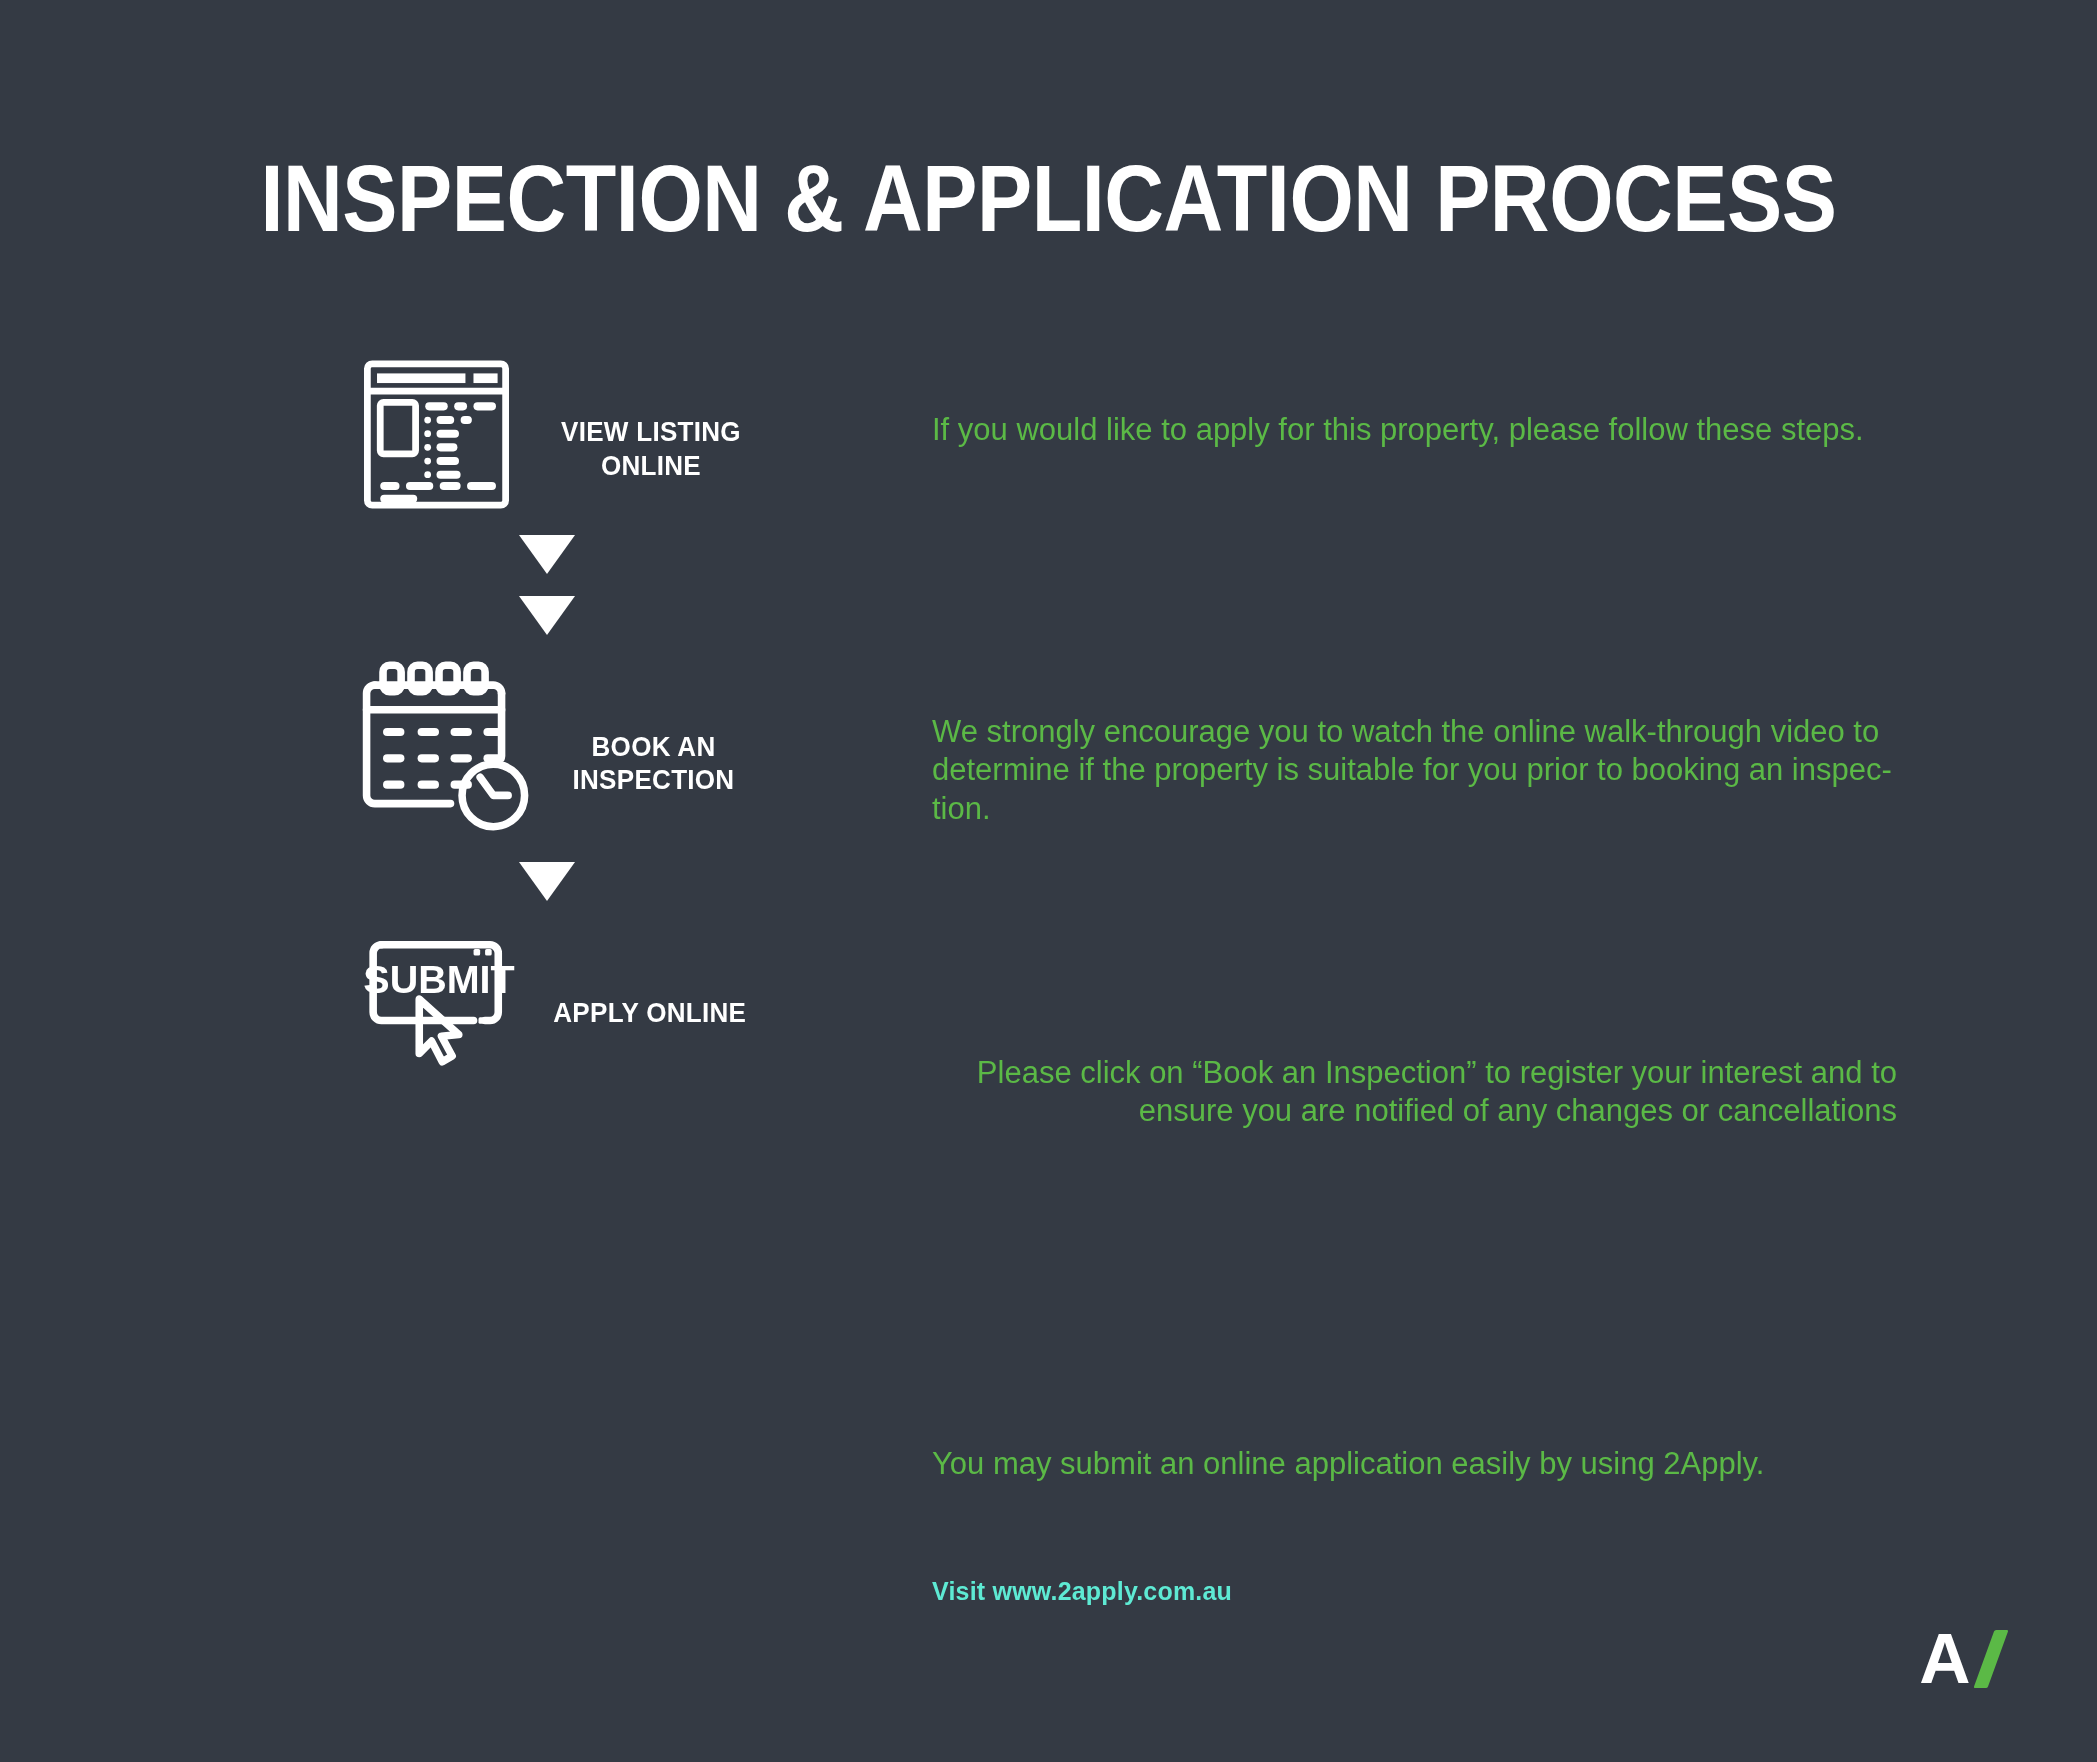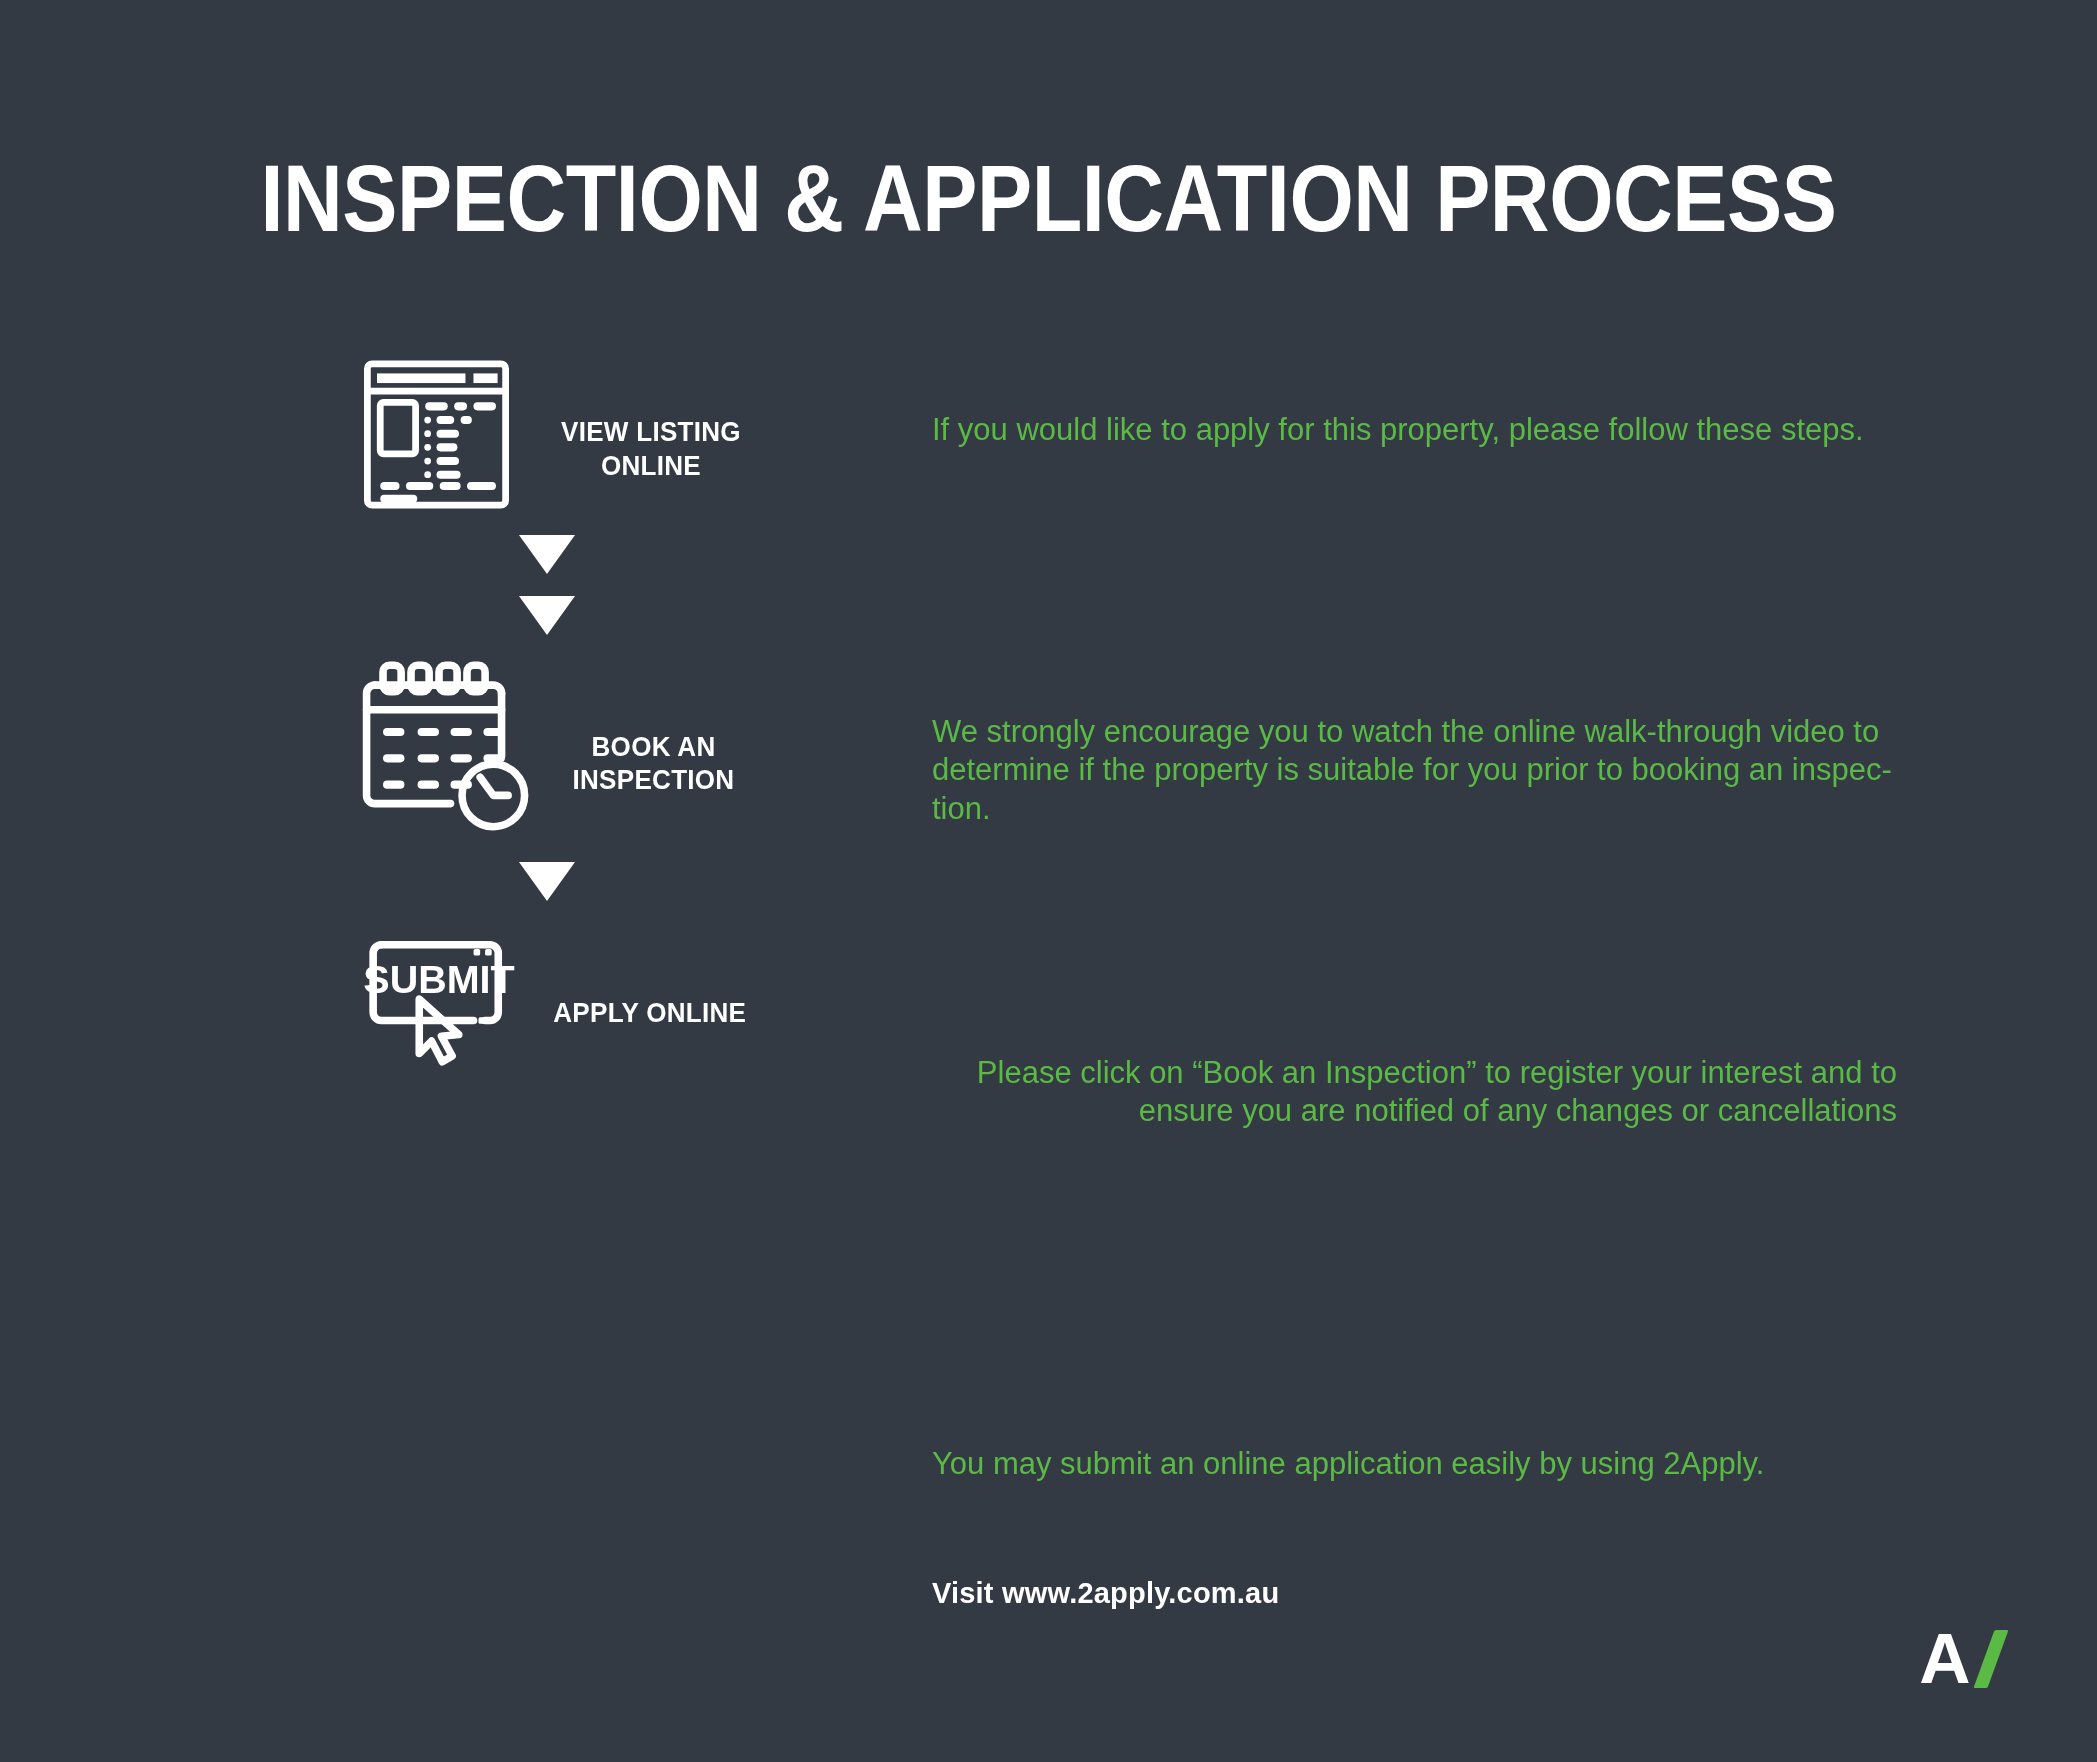--- a/index.html
+++ b/index.html
@@ -78,22 +78,22 @@
   }
   .copy p{margin:0;}
   .c1{top:411px;}
   .c2{top:713px;}
   .c3{top:1054px;text-align:right;}
   .c4{top:1445px;}
   .visit{
     position:absolute;
     left:932px;
     top:1577px;
-    color:#ffffff;
-    font-size:29px;
+    color:#5eead4;
+    font-size:25px;
     font-weight:bold;
     letter-spacing:0.2px;
   }
 
   
   .logo{
     position:absolute;
     right:90px;
     bottom:63px;
     display:flex;

